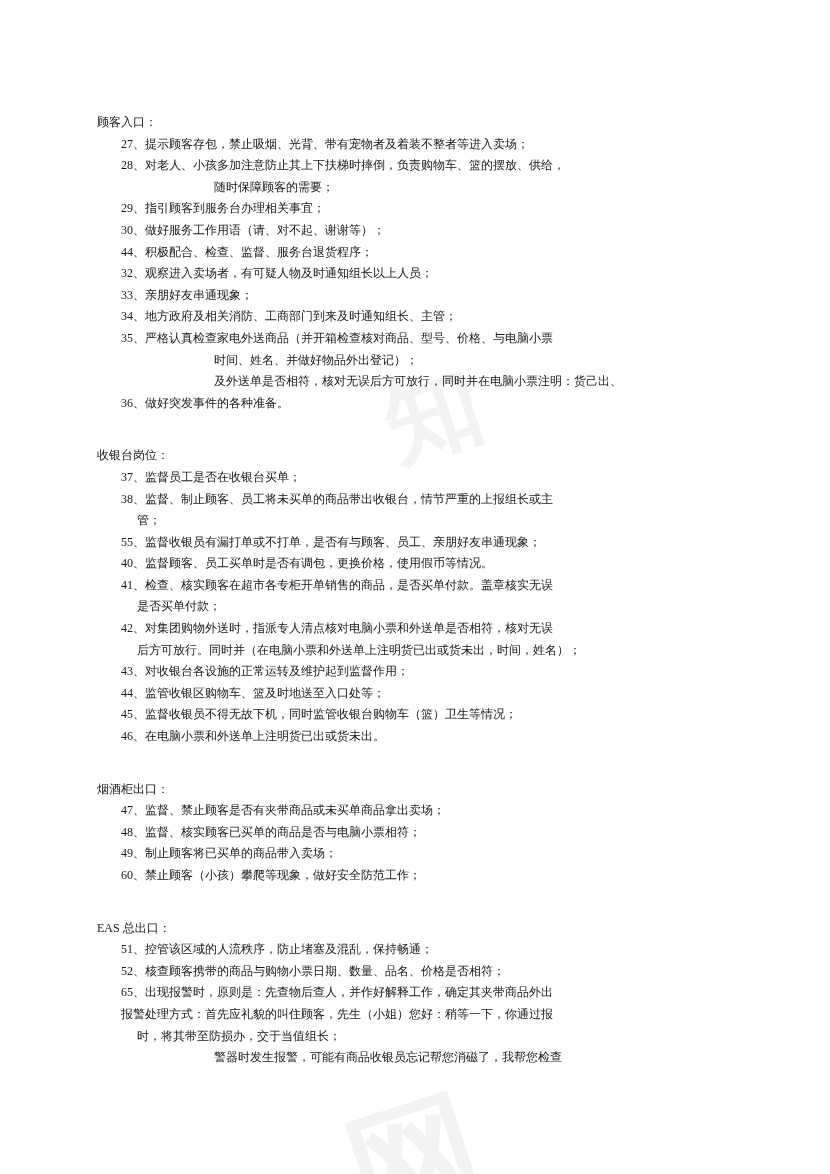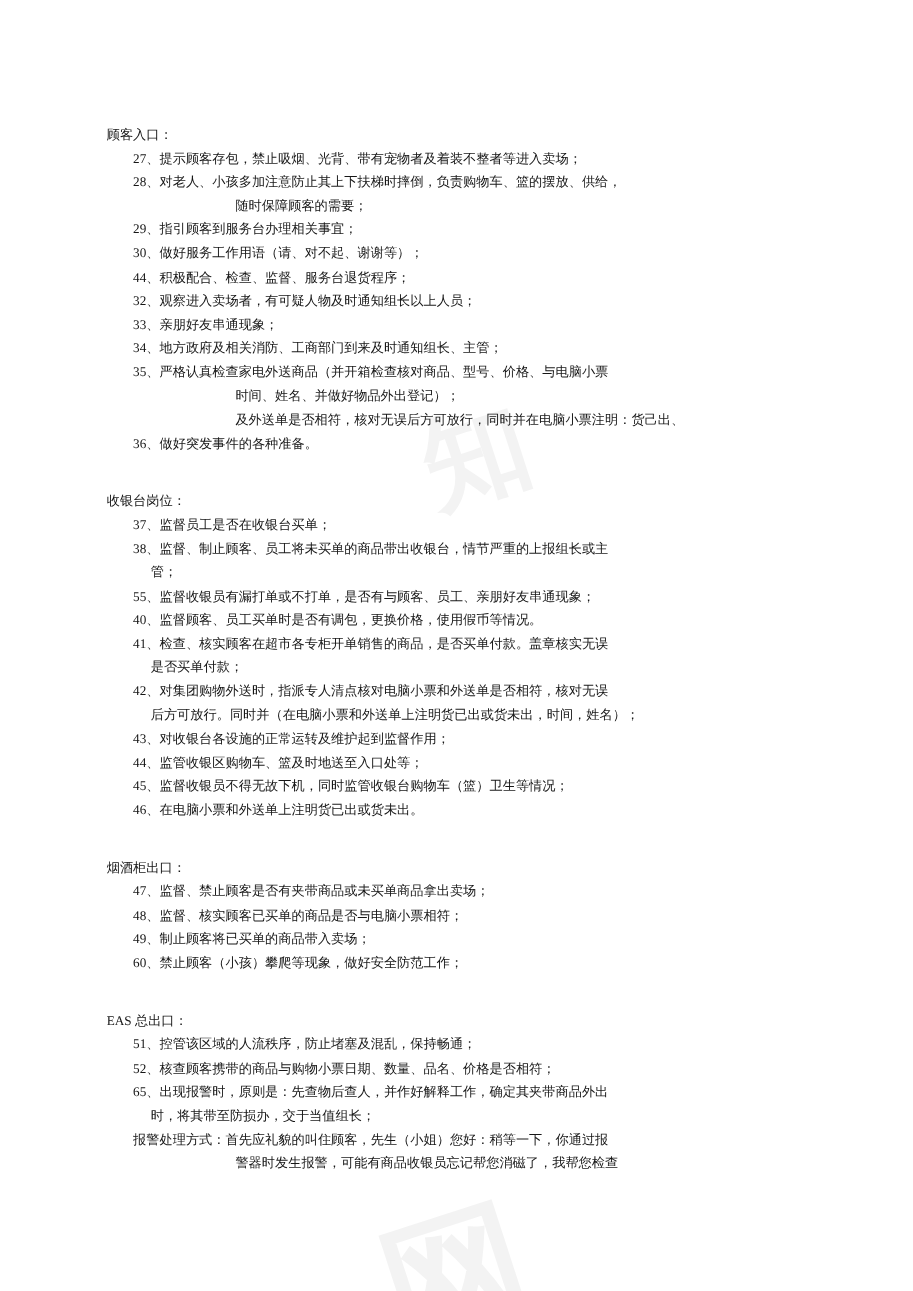--- a/index.html
+++ b/index.html
@@ -87,18 +87,18 @@
         <div class="line first"><span class="num">47、</span><span>监督、禁止顾客是否有夹带商品或未买单商品拿出卖场；</span></div>
         <div class="line first"><span class="num">48、</span><span>监督、核实顾客已买单的商品是否与电脑小票相符；</span></div>
         <div class="line first"><span class="num">49、</span><span>制止顾客将已买单的商品带入卖场；</span></div>
         <div class="line first"><span class="num">60、</span><span>禁止顾客（小孩）攀爬等现象，做好安全防范工作；</span></div>
       </div>
       <div class="section">
         <div class="heading">EAS 总出口：</div>
         <div class="line first"><span class="num">51、</span><span>控管该区域的人流秩序，防止堵塞及混乱，保持畅通；</span></div>
         <div class="line first"><span class="num">52、</span><span>核查顾客携带的商品与购物小票日期、数量、品名、价格是否相符；</span></div>
         <div class="line first"><span class="num">65、</span><span>出现报警时，原则是：先查物后查人，并作好解释工作，确定其夹带商品外出</span></div>
+        <div class="line first"><span class="num"></span><span>报警处理方式：首先应礼貌的叫住顾客，先生（小姐）您好：稍等一下，你通过报</span></div>
         <div class="line cont shallow">时，将其带至防损办，交于当值组长；</div>
-        <div class="line first"><span class="num"></span><span>报警处理方式：首先应礼貌的叫住顾客，先生（小姐）您好：稍等一下，你通过报</span></div>
         <div class="line cont deep">警器时发生报警，可能有商品收银员忘记帮您消磁了，我帮您检查</div>
       </div>
     </div>
 </div>
 
 </body></html>

